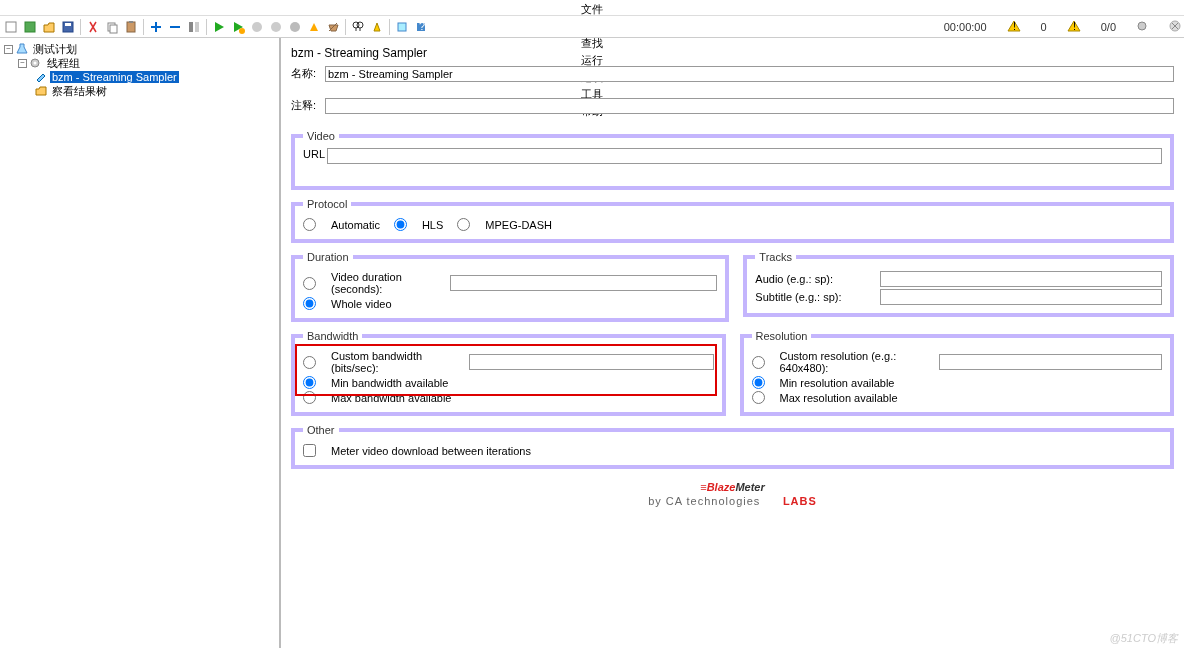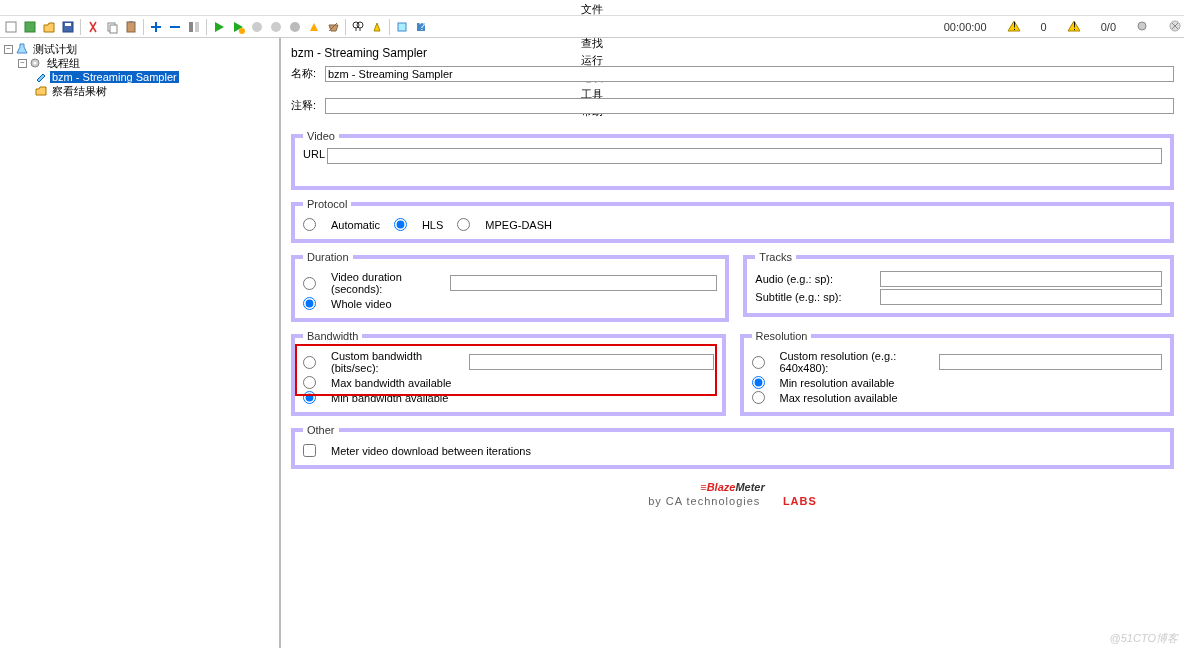--- a/index.html
+++ b/index.html
@@ -296,26 +296,26 @@
     <div class="cols" style="position:relative">
       <div class="col">
         <fieldset>
           <legend>Bandwidth</legend>
           <label class="radio-row">
             <input type="radio" name="bw" style="">
               <span>Custom bandwidth (bits/sec):</span>
             <input type="text" class="inline-input" style="width: 280px;" value="">
           </label>
           <label class="radio-row">
+              <input type="radio" name="bw" checked="" style="">
+              <span>Min bandwidth available</span>
+            </label>
+          <label class="radio-row">
               <input type="radio" name="bw" style="">
               <span>Max bandwidth available</span>
-            </label>
-          <label class="radio-row">
-              <input type="radio" name="bw" checked="" style="">
-              <span>Min bandwidth available</span>
             </label>
         </fieldset>
       </div>
       <div class="col">
         <fieldset>
           <legend>Resolution</legend>
           <label class="radio-row">
             <input type="radio" name="res" style="">
               <span>Custom resolution (e.g.: 640x480):</span>
             <input type="text" class="inline-input" style="width: 260px;" value="">

